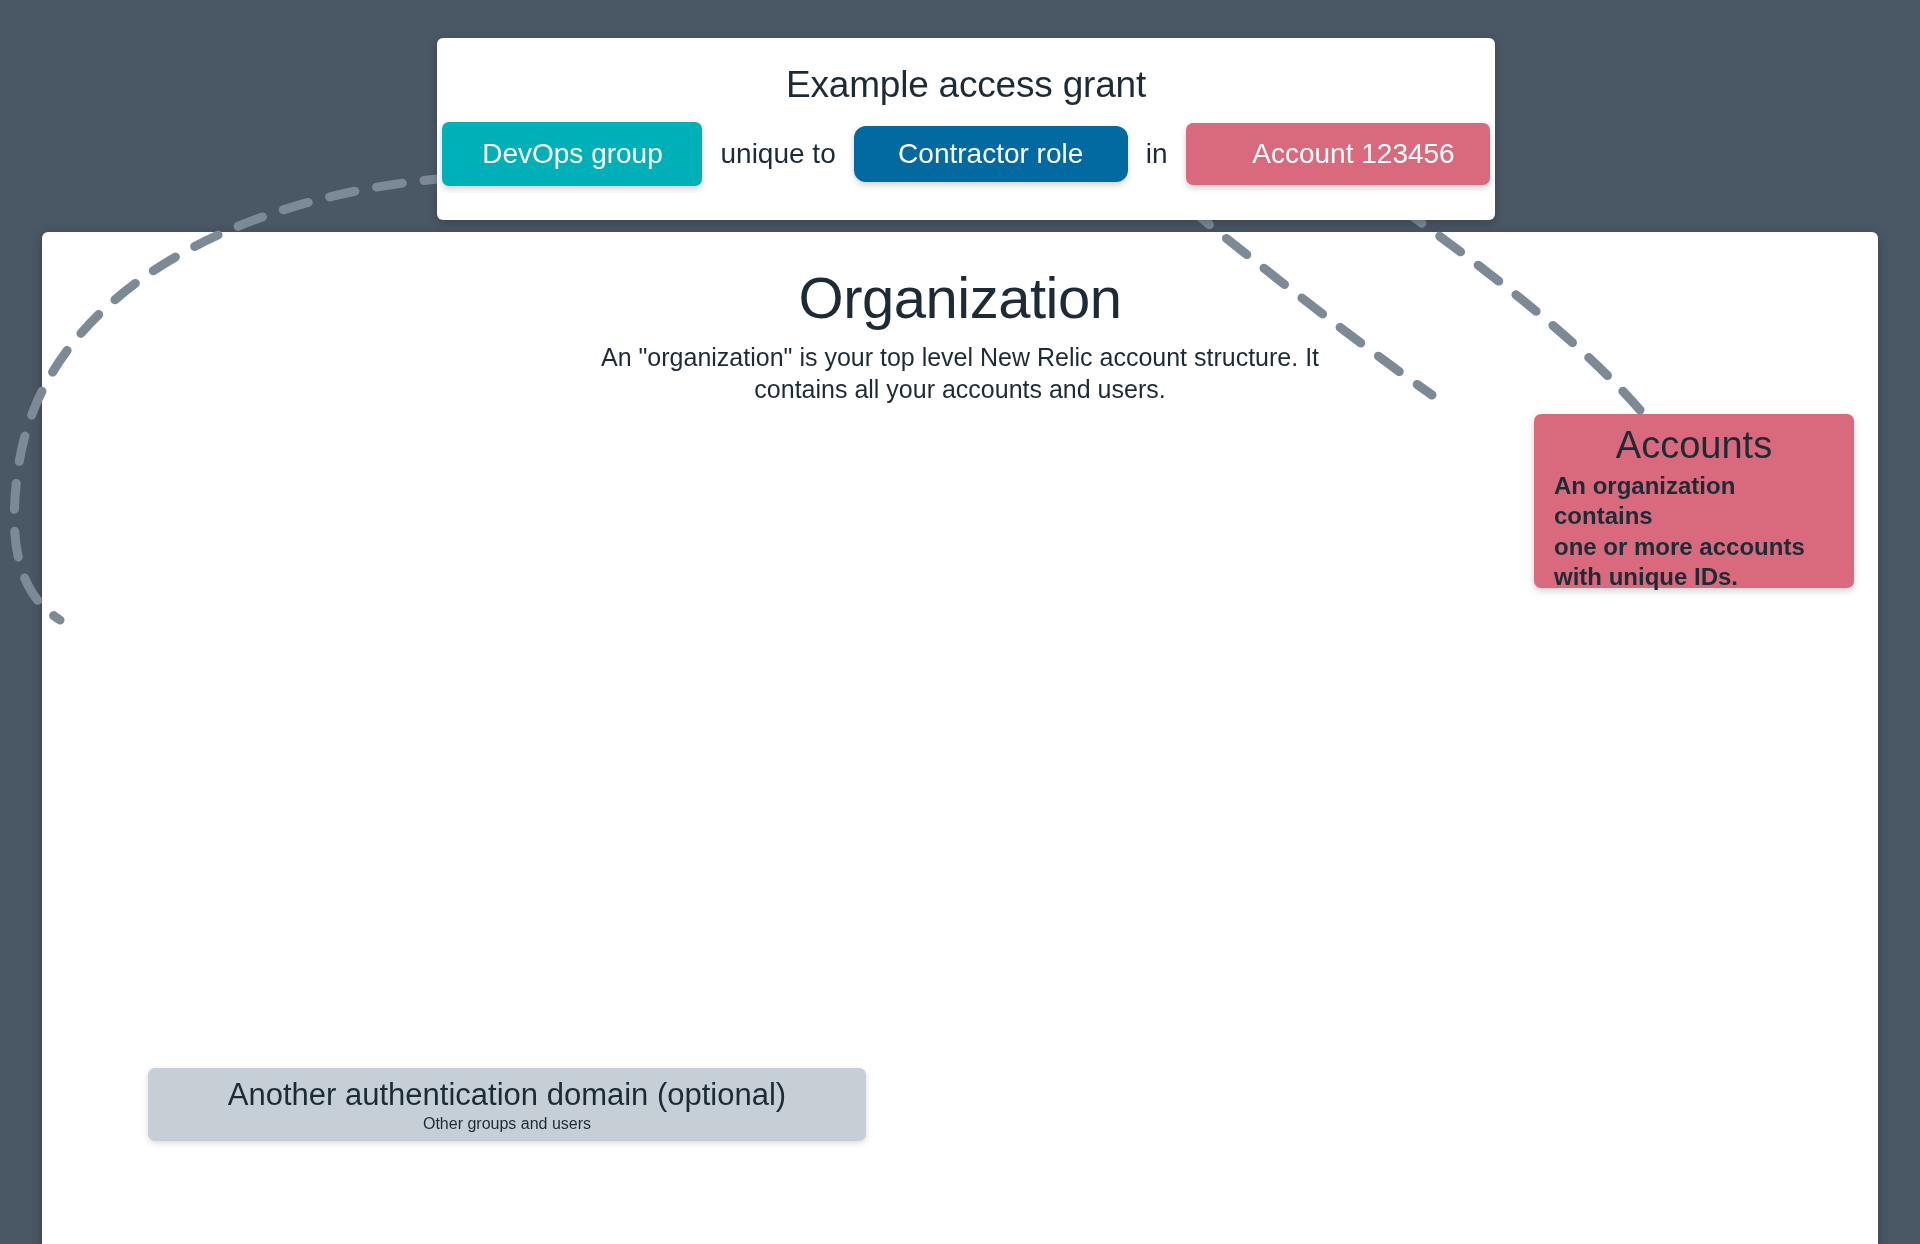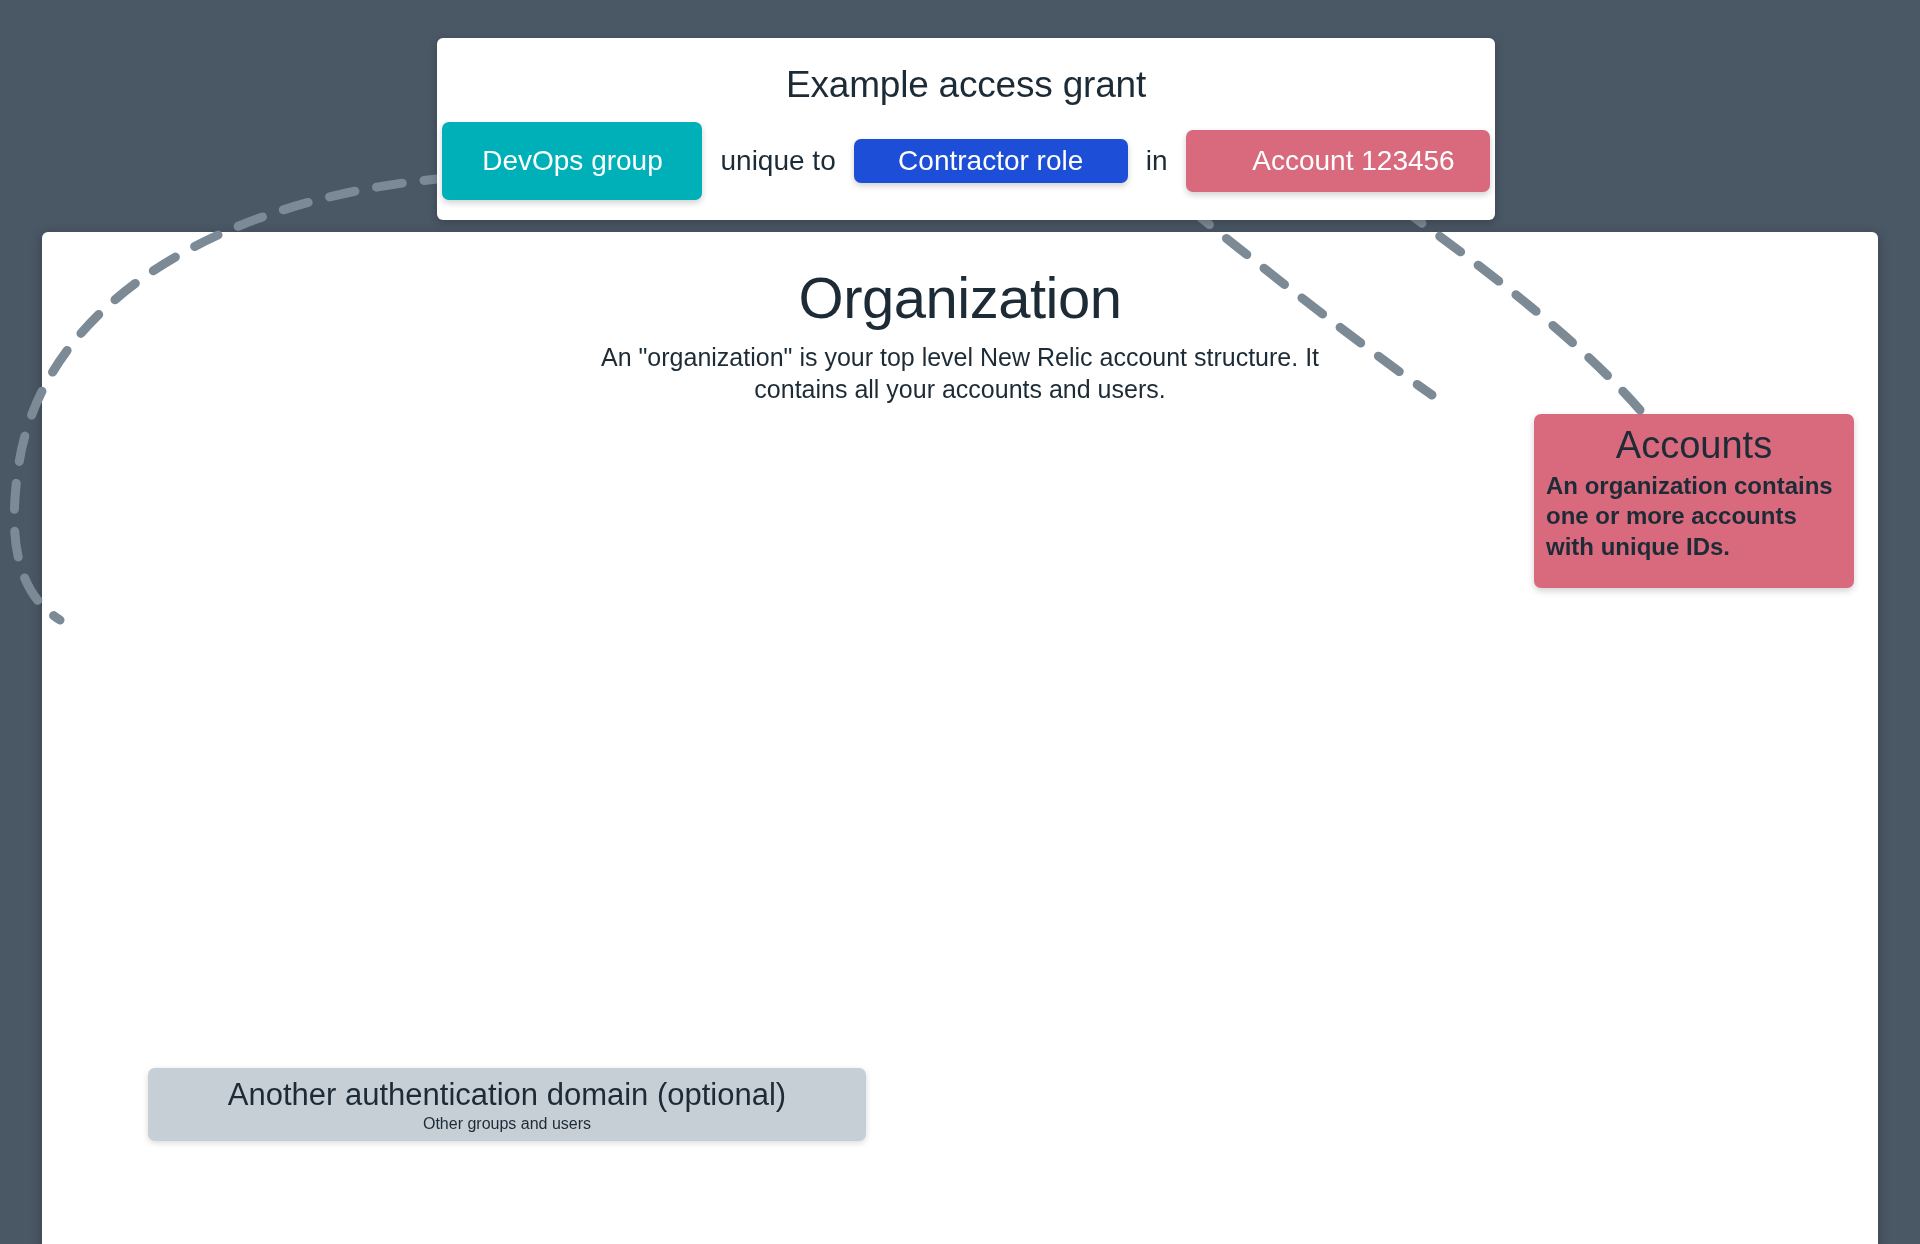--- a/index.html
+++ b/index.html
@@ -61,26 +61,27 @@
     color: #ffffff;
     font-size: 28px;
     display: flex;
     align-items: center;
     justify-content: center;
     box-shadow: 0 3px 6px rgba(0,0,0,0.18);
   }
   #pill-group {
     background: #00b0b9;
     width: 260px;
-    height: 78px;
+    height: 64px;
   }
   #pill-role {
-    background: #1d4ed8;
+    background: #0369a1;
     width: 274px;
-    height: 44px;
+    height: 56px;
+    border-radius: 12px;
   }
   #pill-account {
     background: #d96a7d;
     width: 272px;
     height: 62px;
     padding-left: 32px;
   }
   .conj {
     font-size: 28px;
     color: #1d2b36;
@@ -298,21 +299,21 @@
     text-align: center;
     font-size: 38px;
     color: #1d2b36;
     margin: 10px 0 4px 0;
   }
   #accounts-desc {
     font-size: 24px;
     line-height: 1.27;
     color: #1d2b36;
     font-weight: bold;
-    padding: 0 12px;
+    padding: 0 20px;
   }
 </style>
 </head>
 <body>
 
 <div id="stage">
 
   <svg id="connectors" viewBox="0 0 1920 1244" width="1920" height="1244" xmlns="http://www.w3.org/2000/svg">
     <path d="M 450 178 C 230 195 40 300 18 470 C 5 560 28 600 60 620" fill="none" stroke="#7c8a96" stroke-width="9" stroke-linecap="round" stroke-dasharray="26 22"></path>
     <path d="M 1152 178 C 1240 250 1340 330 1432 395" fill="none" stroke="#7c8a96" stroke-width="9" stroke-linecap="round" stroke-dasharray="26 22"></path>

